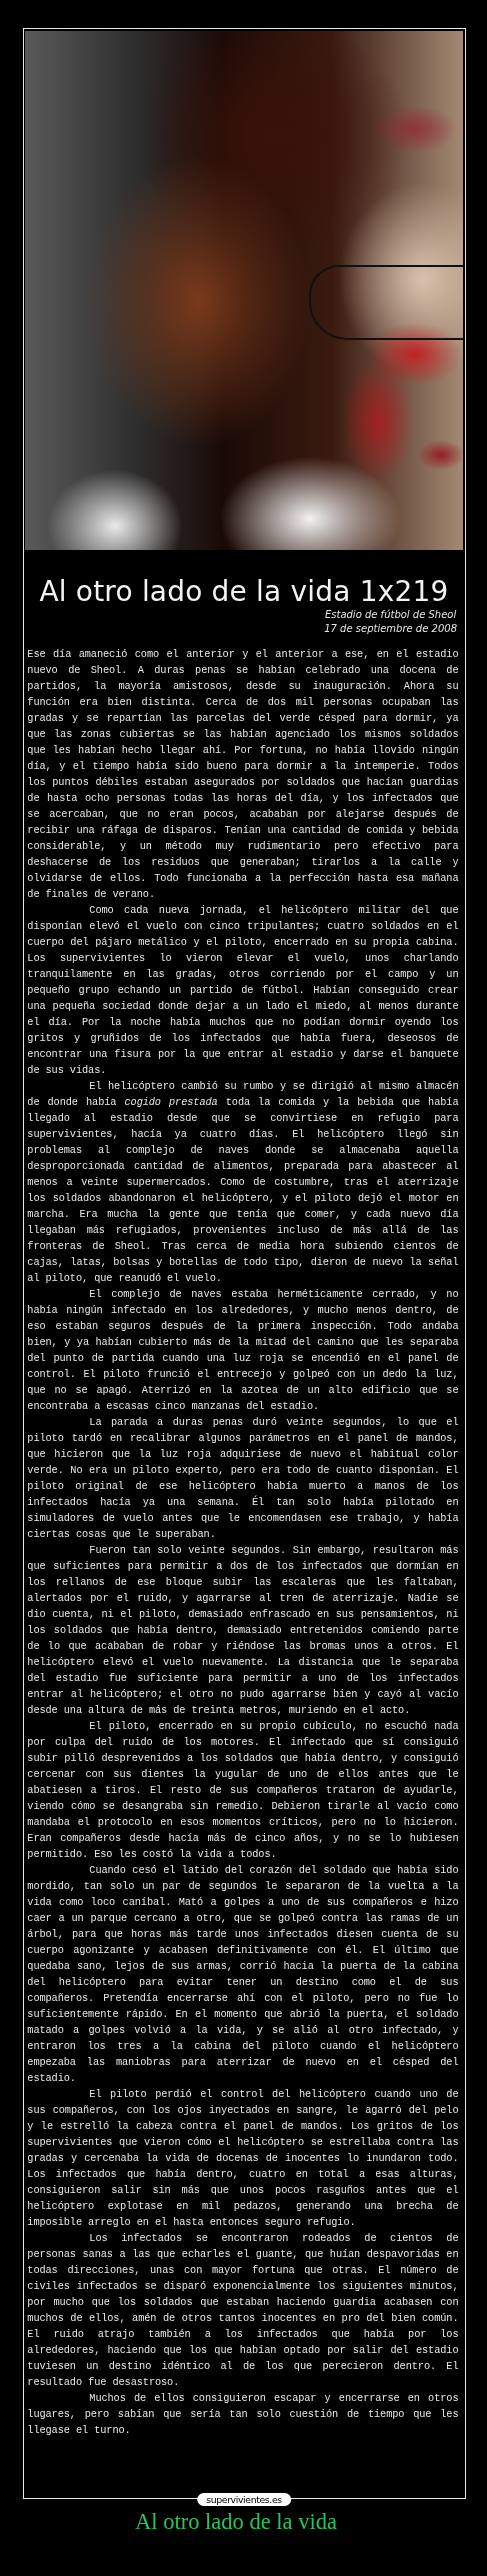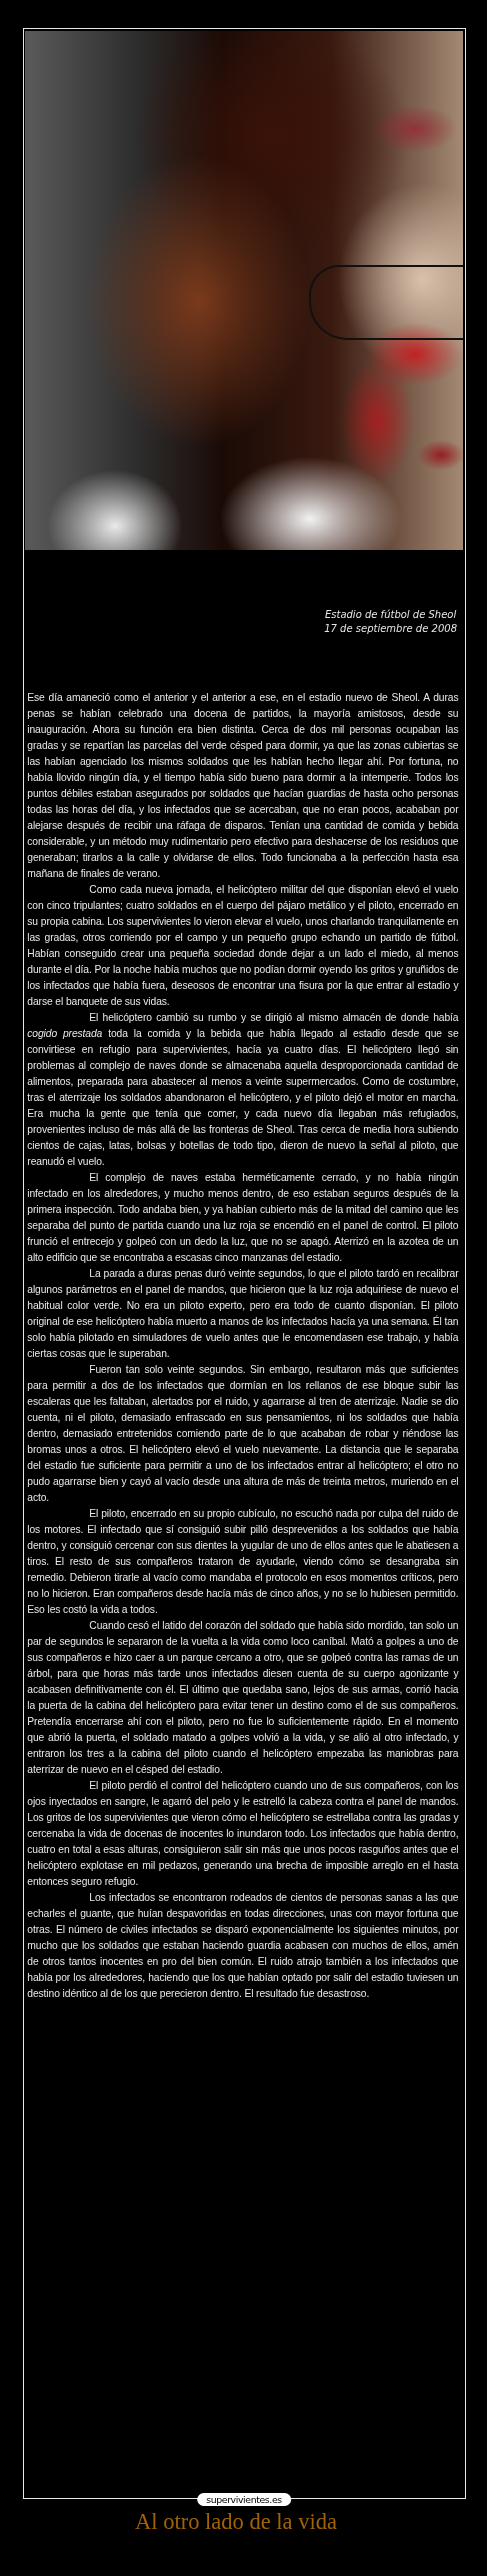--- a/index.html
+++ b/index.html
@@ -30,59 +30,61 @@
     position: absolute; left: 0; right: 0; top: 546px; text-align: center;
     color: #f2f2f2; font-size: 28px; letter-spacing: 0.2px; font-family: "DejaVu Sans", sans-serif; font-weight: normal;
   }
   .meta {
     position: absolute; right: 7.5px; top: 579px; text-align: center; color: #e6e6e6;
     font-style: italic; font-size: 10px; line-height: 14.3px;
   }
   .body-text {
     position: absolute; left: 3.8px; right: 6px; top: 617px;
     color: #e9e9e9; font-size: 10.3px; line-height: 16px; text-align: justify;
-    font-family: Liberation Sans, sans-serif; letter-spacing: -0.1px; margin-top: 44px;
+    font-family: Liberation Mono, monospace; letter-spacing: -0.1px;
   }
   .body-text p { margin: 0; }
   .body-text p.indent { text-indent: 62px; }
   .body-text em { font-style: italic; }
   .watermark {
     position: absolute; left: 50%; top: 2493px; transform: translateX(-50%);
     background: #fff; color: #000; font-size: 9.4px; padding: 0.8px 9px 1.5px;
     border-radius: 7.5px; letter-spacing: -0.4px; font-family: "DejaVu Sans", sans-serif;
   }
   .caption {
     position: absolute; left: 0; right: 16px; top: 2509px; text-align: center;
-    color: #a16207; font-size: 22.5px; font-family: "Liberation Serif", serif;
+    color: #22c55e; font-size: 22.5px; font-family: "Liberation Serif", serif;
   }
 </style>
 </head>
 <body>
 
 <div class="frame">
   <div class="photo" title="Close-up of a blood-covered woman with long auburn hair and cracked glasses, wearing a white shirt">
     <div class="glasses"></div>
   </div>
 
+  <div class="title">Al otro lado de la vida 1x219</div>
 
   <div class="meta">
     <div>Estadio de fútbol de Sheol</div>
     <div>17 de septiembre de 2008</div>
   </div>
 
   <div class="body-text">
     <p>Ese día amaneció como el anterior y el anterior a ese, en el estadio nuevo de Sheol. A duras penas se habían celebrado una docena de partidos, la mayoría amistosos, desde su inauguración. Ahora su función era bien distinta. Cerca de dos mil personas ocupaban las gradas y se repartían las parcelas del verde césped para dormir, ya que las zonas cubiertas se las habían agenciado los mismos soldados que les habían hecho llegar ahí. Por fortuna, no había llovido ningún día, y el tiempo había sido bueno para dormir a la intemperie. Todos los puntos débiles estaban asegurados por soldados que hacían guardias de hasta ocho personas todas las horas del día, y los infectados que se acercaban, que no eran pocos, acababan por alejarse después de recibir una ráfaga de disparos. Tenían una cantidad de comida y bebida considerable, y un método muy rudimentario pero efectivo para deshacerse de los residuos que generaban; tirarlos a la calle y olvidarse de ellos. Todo funcionaba a la perfección hasta esa mañana de finales de verano.</p>
     <p class="indent">Como cada nueva jornada, el helicóptero militar del que disponían elevó el vuelo con cinco tripulantes; cuatro soldados en el cuerpo del pájaro metálico y el piloto, encerrado en su propia cabina. Los supervivientes lo vieron elevar el vuelo, unos charlando tranquilamente en las gradas, otros corriendo por el campo y un pequeño grupo echando un partido de fútbol. Habían conseguido crear una pequeña sociedad donde dejar a un lado el miedo, al menos durante el día. Por la noche había muchos que no podían dormir oyendo los gritos y gruñidos de los infectados que había fuera, deseosos de encontrar una fisura por la que entrar al estadio y darse el banquete de sus vidas.</p>
     <p class="indent"><span>El helicóptero cambió su rumbo y se dirigió al mismo almacén de donde había </span><em>cogido prestada</em><span> toda la comida y la bebida que había llegado al estadio desde que se convirtiese en refugio para supervivientes, hacía ya cuatro días. El helicóptero llegó sin problemas al complejo de naves donde se almacenaba aquella desproporcionada cantidad de alimentos, preparada para abastecer al menos a veinte supermercados. Como de costumbre, tras el aterrizaje los soldados abandonaron el helicóptero, y el piloto dejó el motor en marcha. Era mucha la gente que tenía que comer, y cada nuevo día llegaban más refugiados, provenientes incluso de más allá de las fronteras de Sheol. Tras cerca de media hora subiendo cientos de cajas, latas, bolsas y botellas de todo tipo, dieron de nuevo la señal al piloto, que reanudó el vuelo.</span></p>
     <p class="indent">El complejo de naves estaba herméticamente cerrado, y no había ningún infectado en los alrededores, y mucho menos dentro, de eso estaban seguros después de la primera inspección. Todo andaba bien, y ya habían cubierto más de la mitad del camino que les separaba del punto de partida cuando una luz roja se encendió en el panel de control. El piloto frunció el entrecejo y golpeó con un dedo la luz, que no se apagó. Aterrizó en la azotea de un alto edificio que se encontraba a escasas cinco manzanas del estadio.</p>
     <p class="indent">La parada a duras penas duró veinte segundos, lo que el piloto tardó en recalibrar algunos parámetros en el panel de mandos, que hicieron que la luz roja adquiriese de nuevo el habitual color verde. No era un piloto experto, pero era todo de cuanto disponían. El piloto original de ese helicóptero había muerto a manos de los infectados hacía ya una semana. Él tan solo había pilotado en simuladores de vuelo antes que le encomendasen ese trabajo, y había ciertas cosas que le superaban.</p>
     <p class="indent">Fueron tan solo veinte segundos. Sin embargo, resultaron más que suficientes para permitir a dos de los infectados que dormían en los rellanos de ese bloque subir las escaleras que les faltaban, alertados por el ruido, y agarrarse al tren de aterrizaje. Nadie se dio cuenta, ni el piloto, demasiado enfrascado en sus pensamientos, ni los soldados que había dentro, demasiado entretenidos comiendo parte de lo que acababan de robar y riéndose las bromas unos a otros. El helicóptero elevó el vuelo nuevamente. La distancia que le separaba del estadio fue suficiente para permitir a uno de los infectados entrar al helicóptero; el otro no pudo agarrarse bien y cayó al vacío desde una altura de más de treinta metros, muriendo en el acto.</p>
     <p class="indent">El piloto, encerrado en su propio cubículo, no escuchó nada por culpa del ruido de los motores. El infectado que sí consiguió subir pilló desprevenidos a los soldados que había dentro, y consiguió cercenar con sus dientes la yugular de uno de ellos antes que le abatiesen a tiros. El resto de sus compañeros trataron de ayudarle, viendo cómo se desangraba sin remedio. Debieron tirarle al vacío como mandaba el protocolo en esos momentos críticos, pero no lo hicieron. Eran compañeros desde hacía más de cinco años, y no se lo hubiesen permitido. Eso les costó la vida a todos.</p>
     <p class="indent">Cuando cesó el latido del corazón del soldado que había sido mordido, tan solo un par de segundos le separaron de la vuelta a la vida como loco caníbal. Mató a golpes a uno de sus compañeros e hizo caer a un parque cercano a otro, que se golpeó contra las ramas de un árbol, para que horas más tarde unos infectados diesen cuenta de su cuerpo agonizante y acabasen definitivamente con él. El último que quedaba sano, lejos de sus armas, corrió hacia la puerta de la cabina del helicóptero para evitar tener un destino como el de sus compañeros. Pretendía encerrarse ahí con el piloto, pero no fue lo suficientemente rápido. En el momento que abrió la puerta, el soldado matado a golpes volvió a la vida, y se alió al otro infectado, y entraron los tres a la cabina del piloto cuando el helicóptero empezaba las maniobras para aterrizar de nuevo en el césped del estadio.</p>
     <p class="indent">El piloto perdió el control del helicóptero cuando uno de sus compañeros, con los ojos inyectados en sangre, le agarró del pelo y le estrelló la cabeza contra el panel de mandos. Los gritos de los supervivientes que vieron cómo el helicóptero se estrellaba contra las gradas y cercenaba la vida de docenas de inocentes lo inundaron todo. Los infectados que había dentro, cuatro en total a esas alturas, consiguieron salir sin más que unos pocos rasguños antes que el helicóptero explotase en mil pedazos, generando una brecha de imposible arreglo en el hasta entonces seguro refugio.</p>
     <p class="indent">Los infectados se encontraron rodeados de cientos de personas sanas a las que echarles el guante, que huían despavoridas en todas direcciones, unas con mayor fortuna que otras. El número de civiles infectados se disparó exponencialmente los siguientes minutos, por mucho que los soldados que estaban haciendo guardia acabasen con muchos de ellos, amén de otros tantos inocentes en pro del bien común. El ruido atrajo también a los infectados que había por los alrededores, haciendo que los que habían optado por salir del estadio tuviesen un destino idéntico al de los que perecieron dentro. El resultado fue desastroso.</p>
+    <p class="indent">Muchos de ellos consiguieron escapar y encerrarse en otros lugares, pero sabían que sería tan solo cuestión de tiempo que les llegase el turno.</p>
   </div>
 </div>
 
 <div class="watermark">supervivientes.es</div>
 
 <div class="caption">Al otro lado de la vida</div>
 
 
 </body></html>

